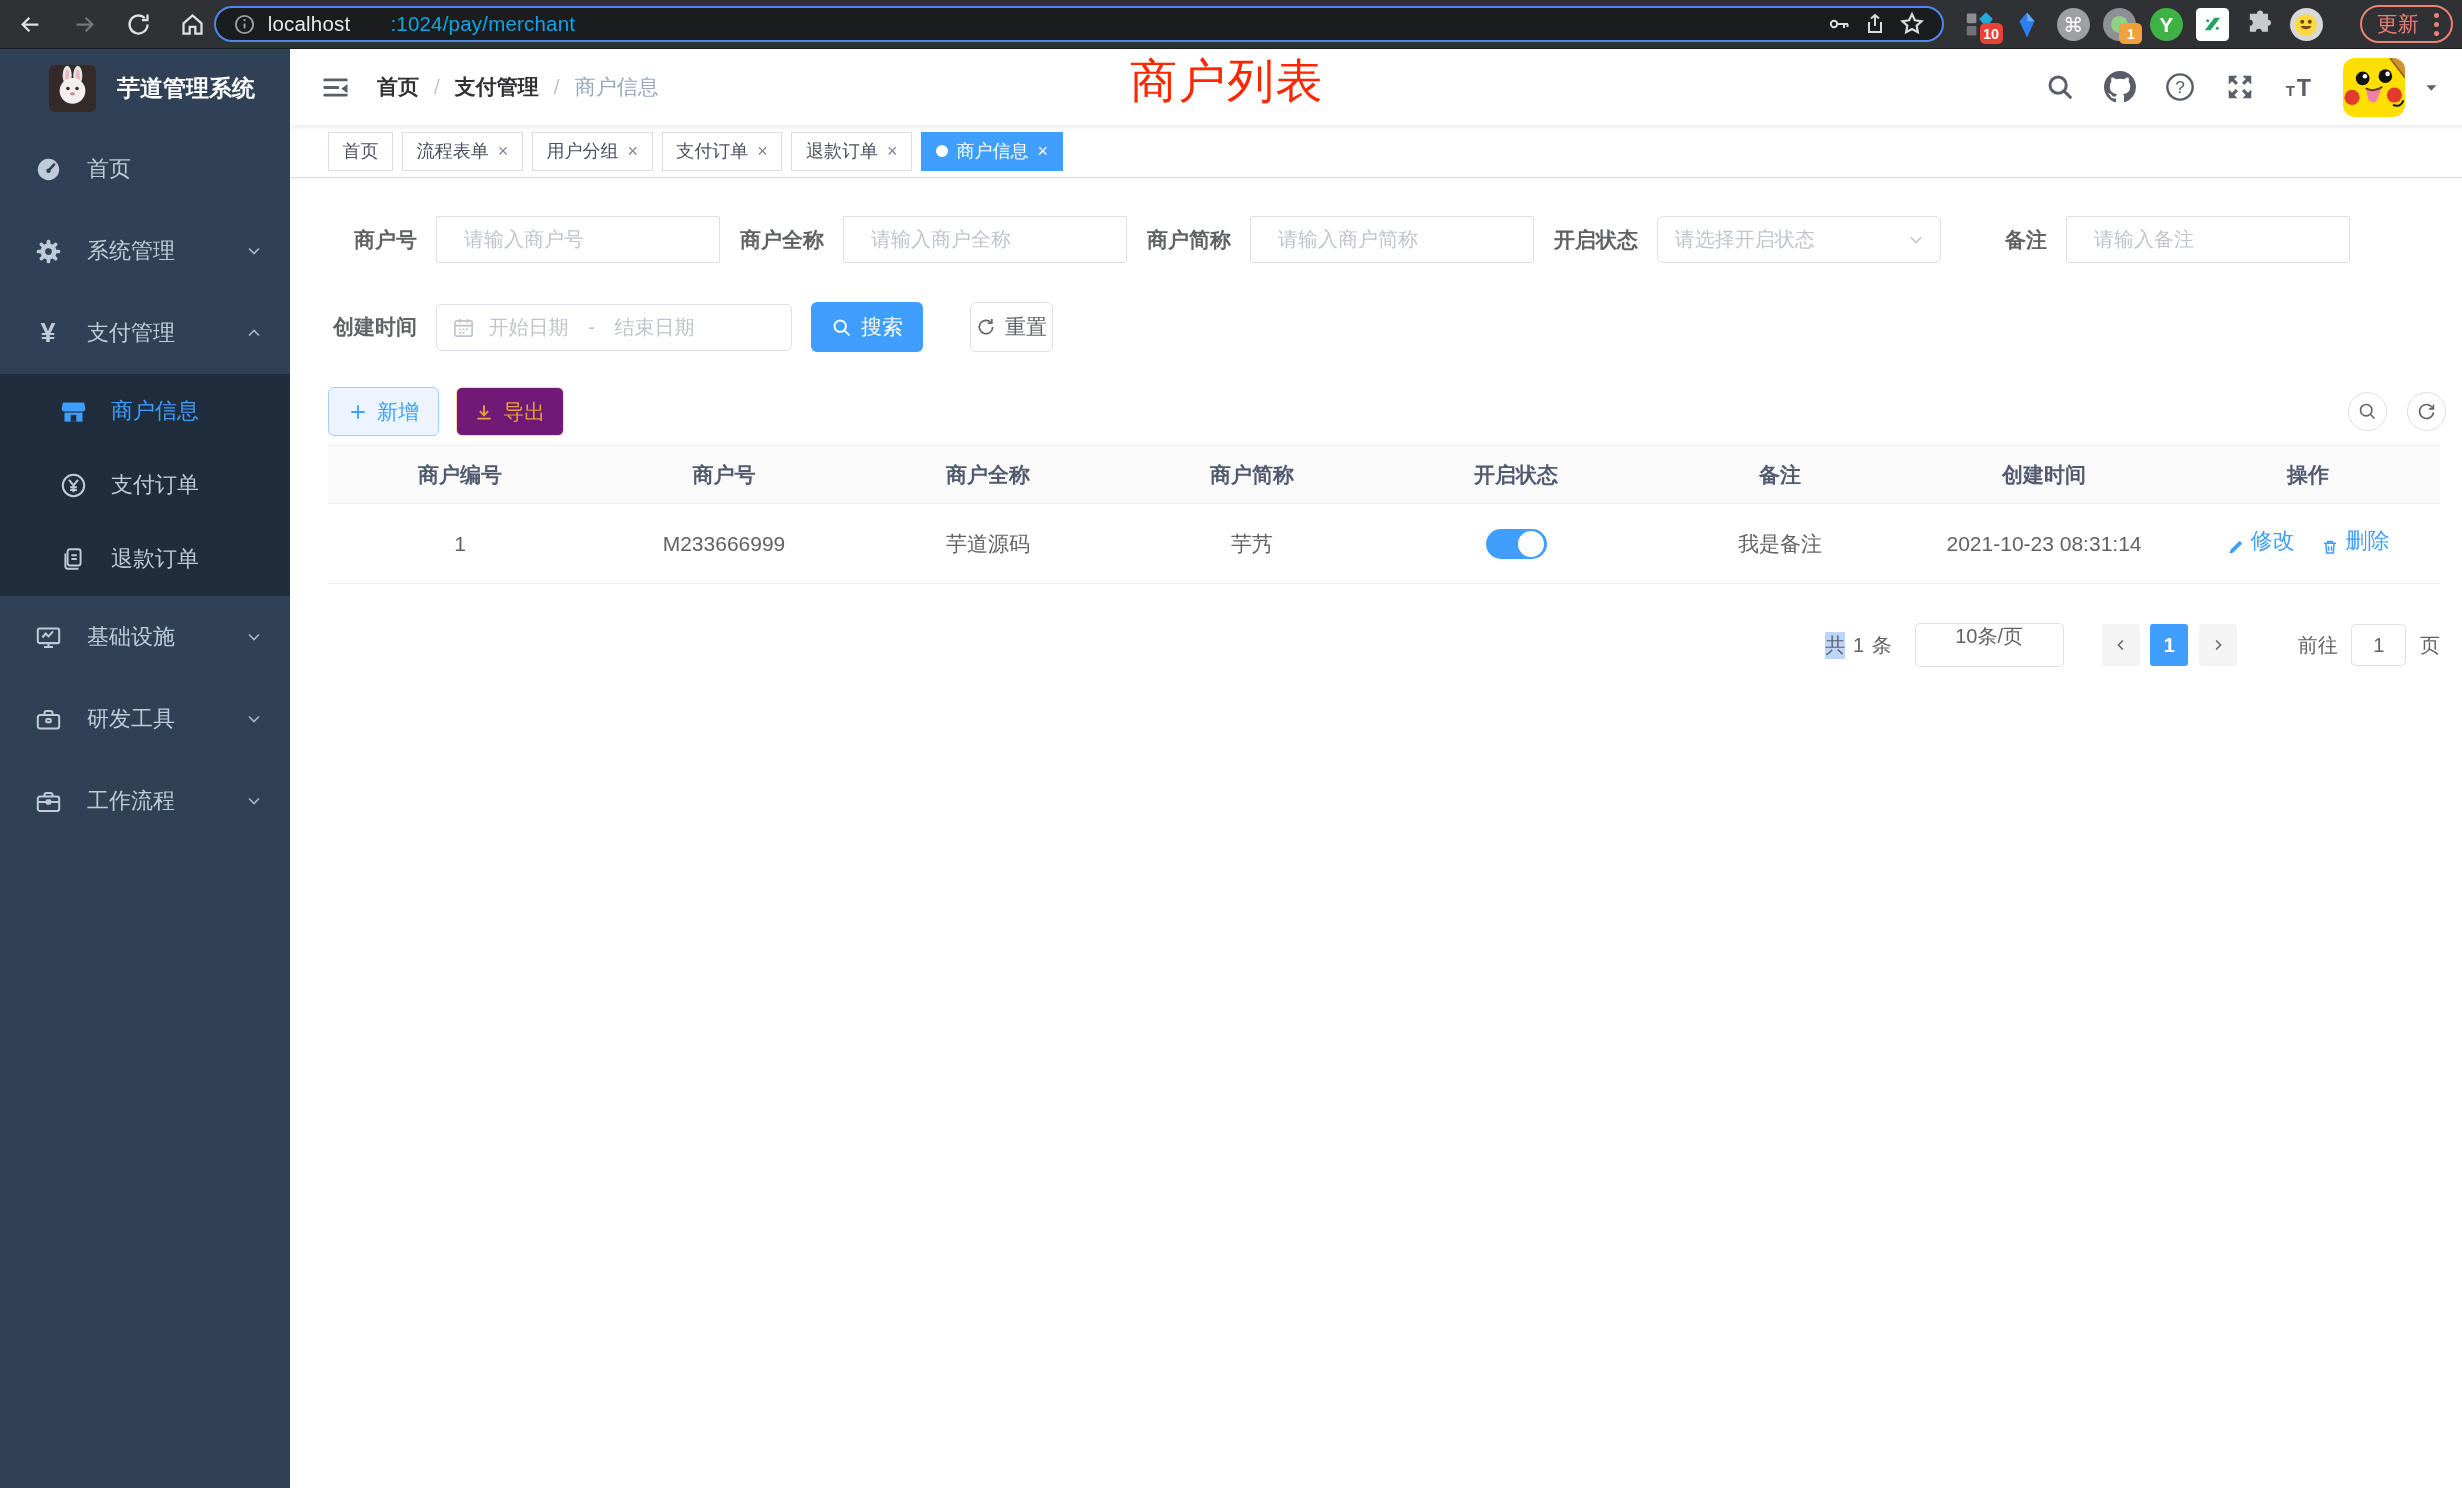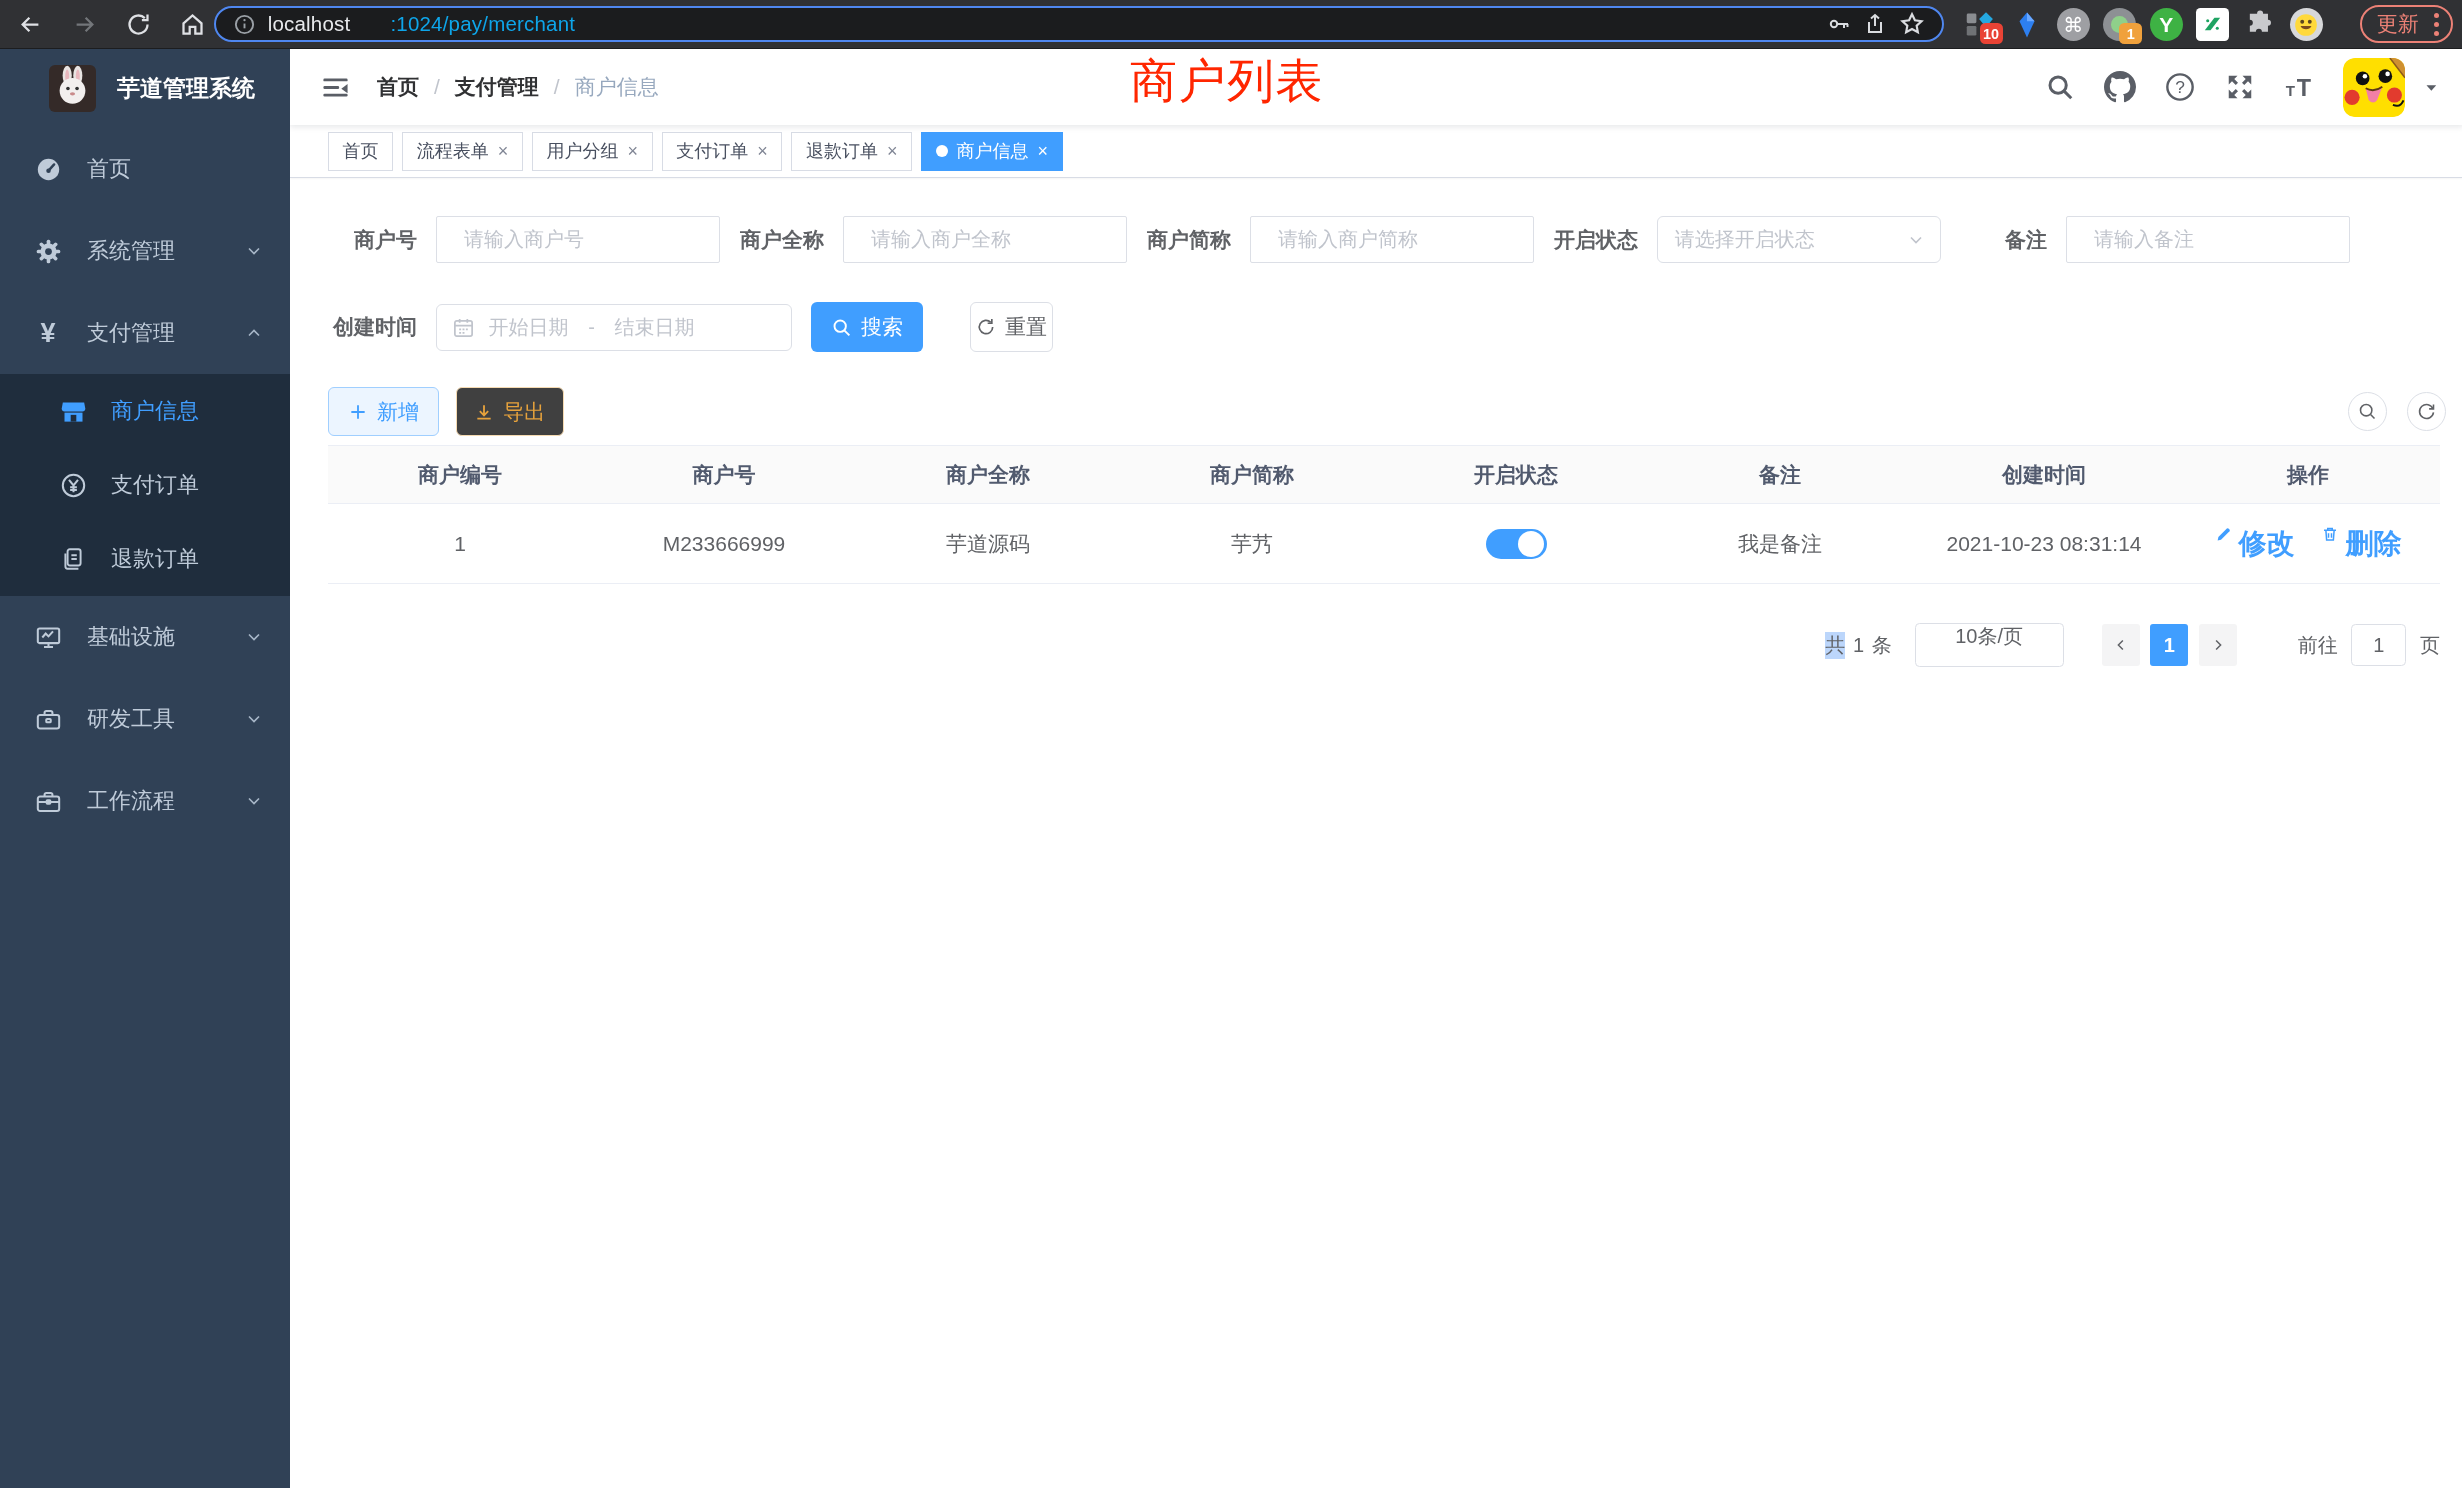--- a/index.html
+++ b/index.html
@@ -123,38 +123,38 @@
   .btn {
     height: 50px; border-radius: 6px; display: inline-flex; align-items: center; justify-content: center;
     gap: 9px; font-size: 21px; cursor: pointer; border: 0.8px solid transparent; white-space: nowrap;
   }
   .btn-search { width: 112px; margin-left: 19px; background: #409eff; color: #fff; }
   .btn-reset { width: 83px; margin-left: 47px; background: #fff; border-color: #dcdfe6; color: #606266; }
 
   
   .actions { display: flex; align-items: center; margin-top: 35px; padding: 0 16.7px 0 38px; }
   .btn-add { width: 111px; height: 49px; background: #ecf5ff; border-color: #a0cfff; color: #409eff; }
-  .btn-export { width: 108px; height: 49px; background: #404040; border-color: #f5dab1; color: #e6a23c; margin-left: 16.7px; }
+  .btn-export { width: 108px; height: 49px; background: #701a75; border-color: #f5dab1; color: #e6a23c; margin-left: 16.7px; }
   .right-tools { margin-left: auto; display: flex; gap: 20px; }
   .ctool {
     width: 39px; height: 39px; border-radius: 50%; border: 0.8px solid #dcdfe6; background: #fff;
     display: flex; align-items: center; justify-content: center; cursor: pointer; color: #606266;
   }
 
   
   .table { margin: 9px 23px 0 38px; width: 2112px; font-size: 21px; }
   .t-head, .t-row { display: grid; grid-template-columns: repeat(8, 1fr); align-items: center; text-align: center; }
   .t-head {
     height: 59px; background: #fafafa; color: #515a6e; font-weight: 700;
     border-top: 0.8px solid #ebeef5; border-bottom: 0.8px solid #ebeef5;
   }
   .t-row { height: 80px; color: #606266; border-bottom: 0.8px solid #ebeef5; }
   .switch { width: 61px; height: 30px; border-radius: 15px; background: #409eff; position: relative; display: inline-block; vertical-align: middle; cursor: pointer; }
   .switch::after { content: ""; position: absolute; top: 2.3px; right: 2.3px; width: 26px; height: 26px; border-radius: 50%; background: #fff; }
-  .oplink { color: #409eff; font-size: 28px; display: inline-flex; align-items: flex-start; gap: 6px; cursor: pointer; font-weight: bold; }
+  .oplink { color: #409eff; font-size: 22px; display: inline-flex; align-items: flex-end; gap: 6px; cursor: pointer; }
   .oplink + .oplink { margin-left: 21px; }
 
   
   .pagination {
     margin-top: 39px; display: flex; align-items: center; justify-content: flex-end;
     padding-right: 23px; font-size: 20px; color: #606266;
   }
   .ptotal { display: flex; align-items: center; margin-right: 23px; }
   .ptotal .sel { background: #bcd6fb; }
   .ptotal .cnt { margin: 0 7.6px; }

